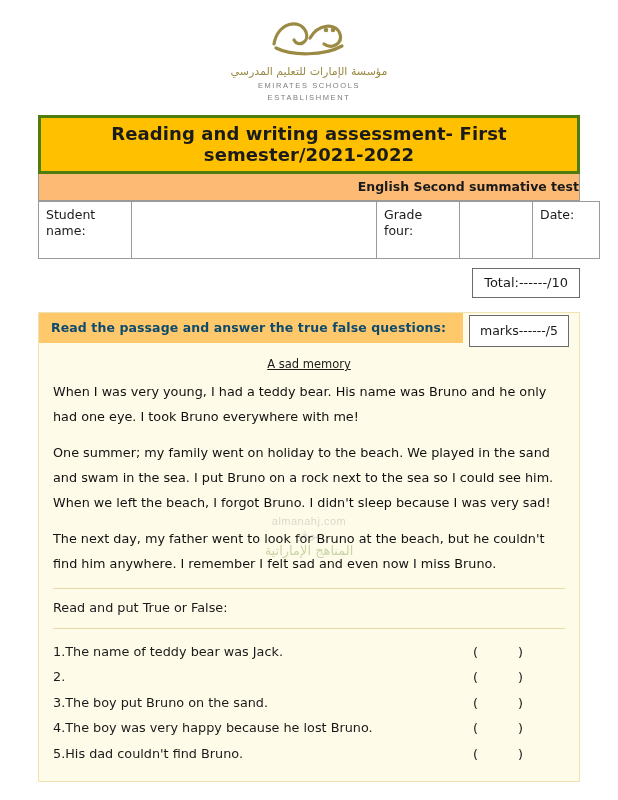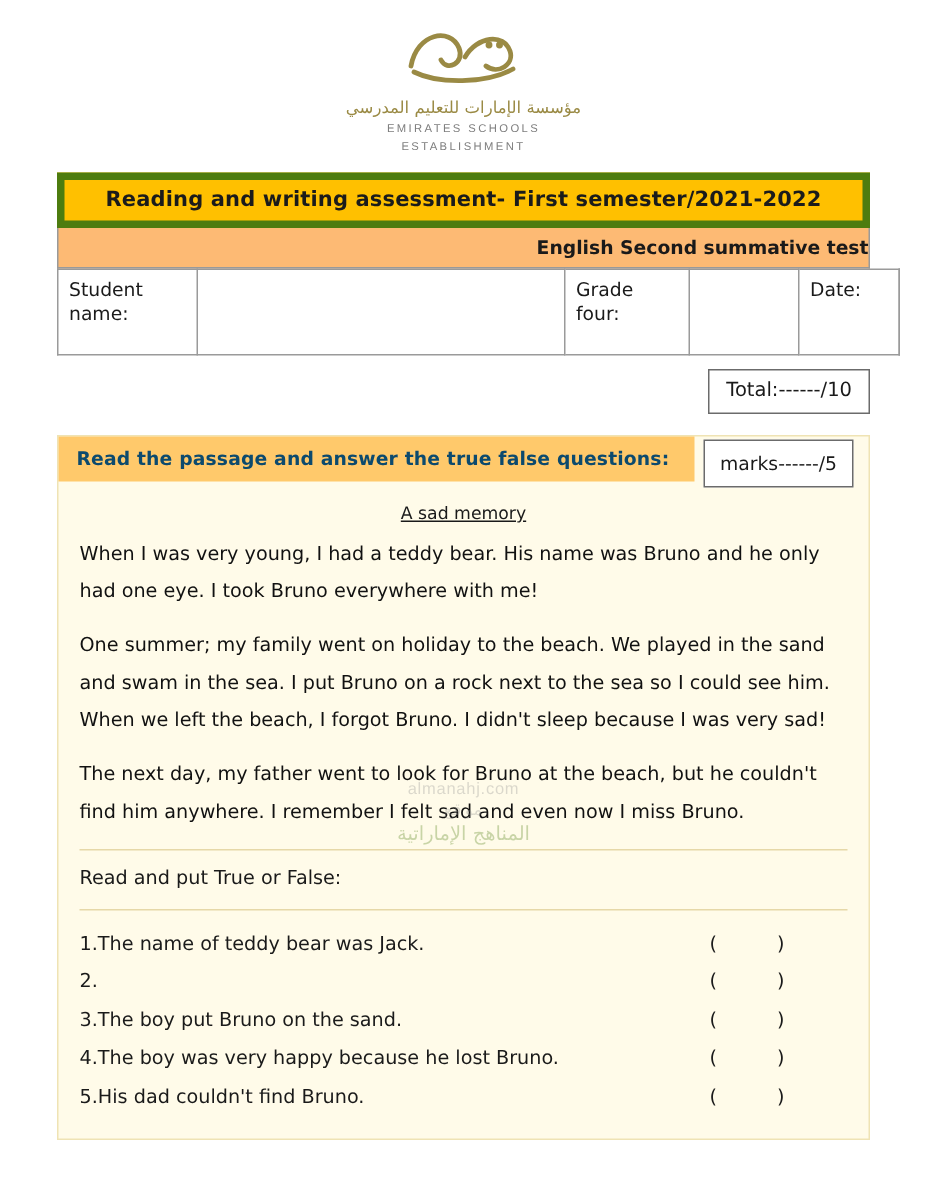--- a/index.html
+++ b/index.html
@@ -52,25 +52,25 @@
     text-align: center;
     line-height: 1.35;
     letter-spacing: 1.6px;
     margin-top: 2px;
   }
 
   
   .title-bar {
     margin-top: 12px;
     background: #ffc000;
-    border: 5px solid #4d7c0f;
+    border: 3px solid #4d7c0f;
     text-align: center;
     font-family: "DejaVu Sans", sans-serif;
     font-weight: bold;
-    font-size: 14px;
+    font-size: 18px;
     color: #1b1b1b;
     padding: 5px 0 6px;
     letter-spacing: 0.1px;
   }
   .subtitle-bar {
     background: #fdba74;
     border-left: 1px solid #9a9a9a;
     border-right: 1px solid #9a9a9a;
     border-bottom: 1px solid #9a9a9a;
     text-align: right;
@@ -163,21 +163,21 @@
     font-size: 12.8px;
     line-height: 1.95;
     font-family: "DejaVu Sans", sans-serif;
     color: #111;
   }
 
   
   .watermark {
     position: absolute;
     left: 50%;
-    top: 195px;
+    top: 168px;
     transform: translateX(-50%);
     text-align: center;
     pointer-events: none;
     opacity: 0.30;
     z-index: 5;
   }
   .wm-line1 {
     font-size: 11px;
     color: #8a8a8a;
     letter-spacing: 0.5px;

